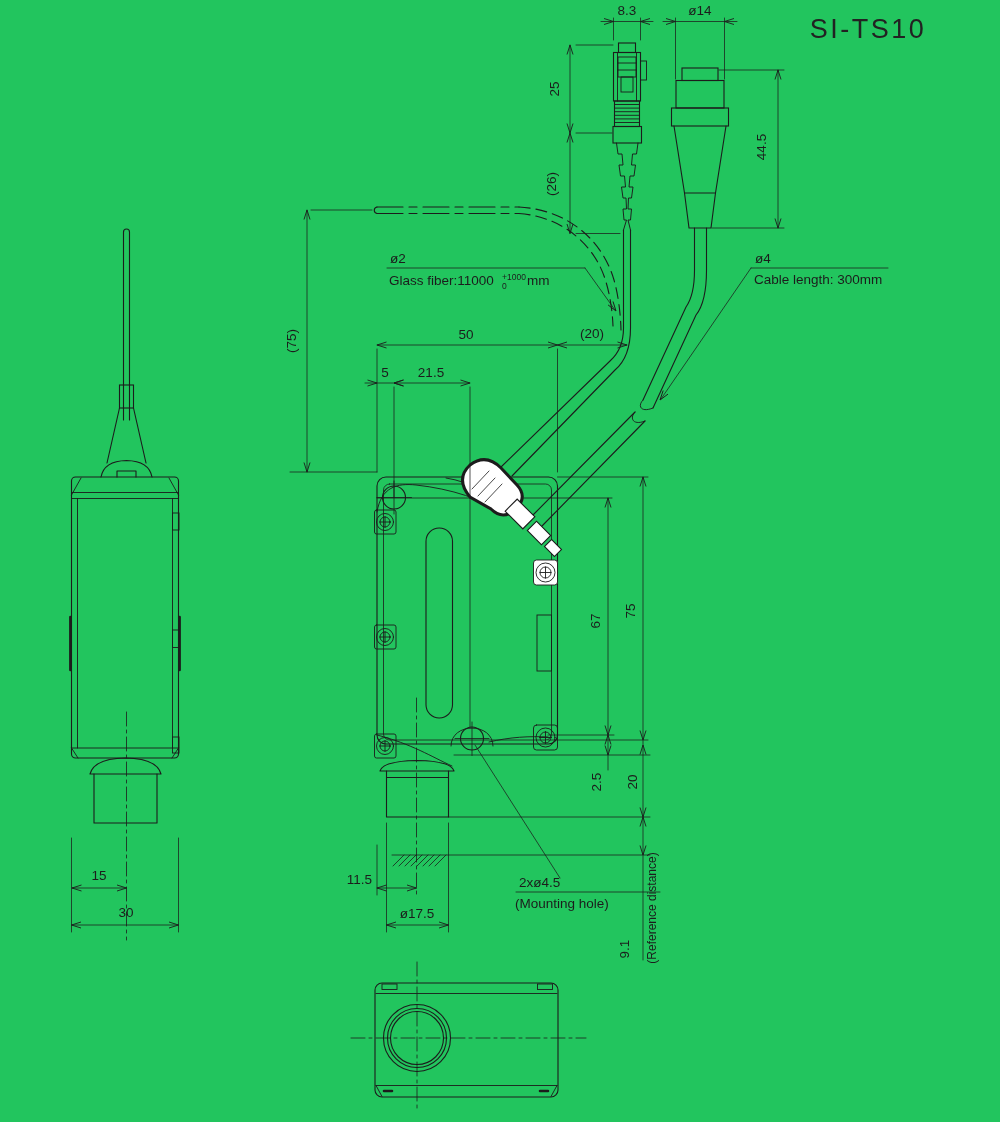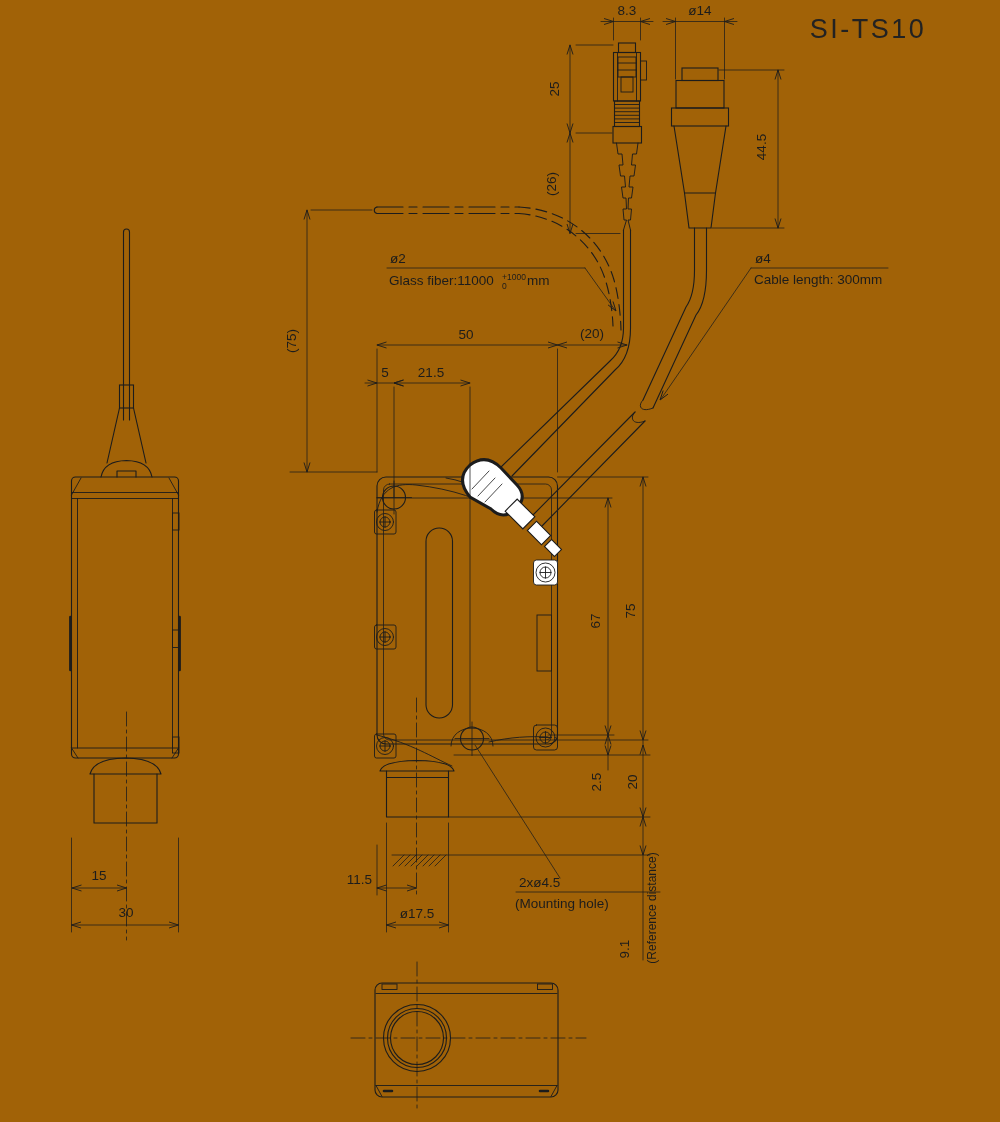--- a/index.html
+++ b/index.html
@@ -1,16 +1,16 @@
 <!DOCTYPE html>
 <html><head>
 <meta charset="utf-8">
 <style>
   html,body{margin:0;padding:0;background:#fff;}
-  #stage{position:relative;width:1000px;height:1122px;background:#a16207;overflow:hidden;
+  #stage{position:relative;width:1000px;height:1122px;background:#22c55e;overflow:hidden;
          font-family:"Liberation Sans", sans-serif;}
   svg{display:block;}
   text{fill:#1c1c1c;stroke:none;font-family:"Liberation Sans", sans-serif;}
   .t13{font-size:13.5px;}
   .t12{font-size:12px;}
   .t8{font-size:8.5px;}
   .ttl{font-size:27px;letter-spacing:2.5px;fill:#222;}
 </style>
 </head>
 <body>

